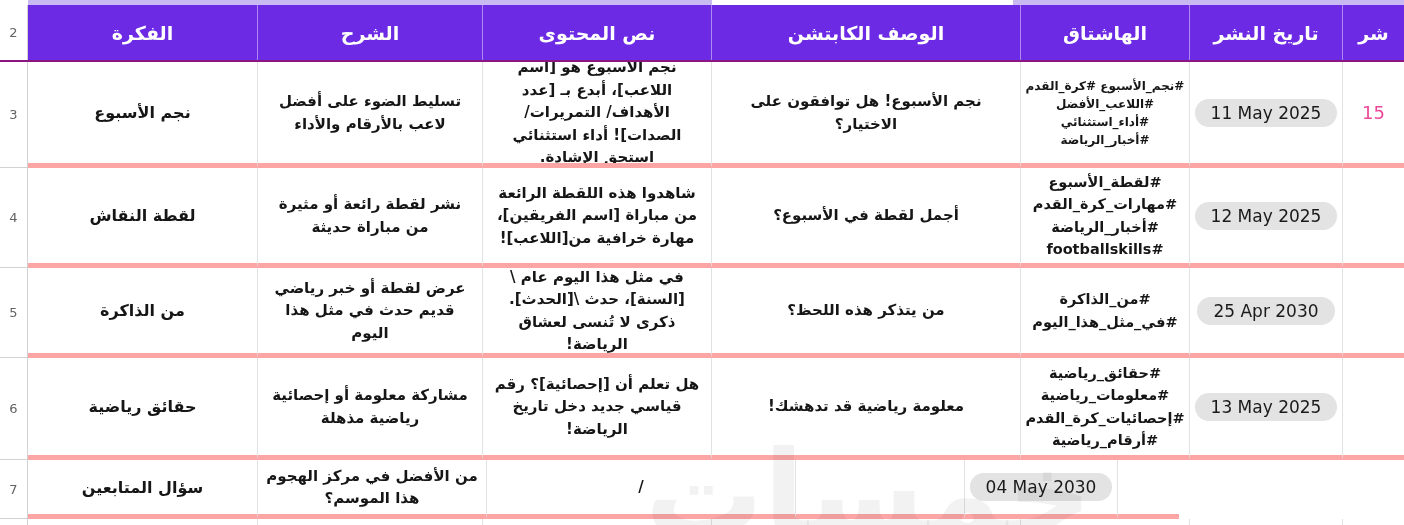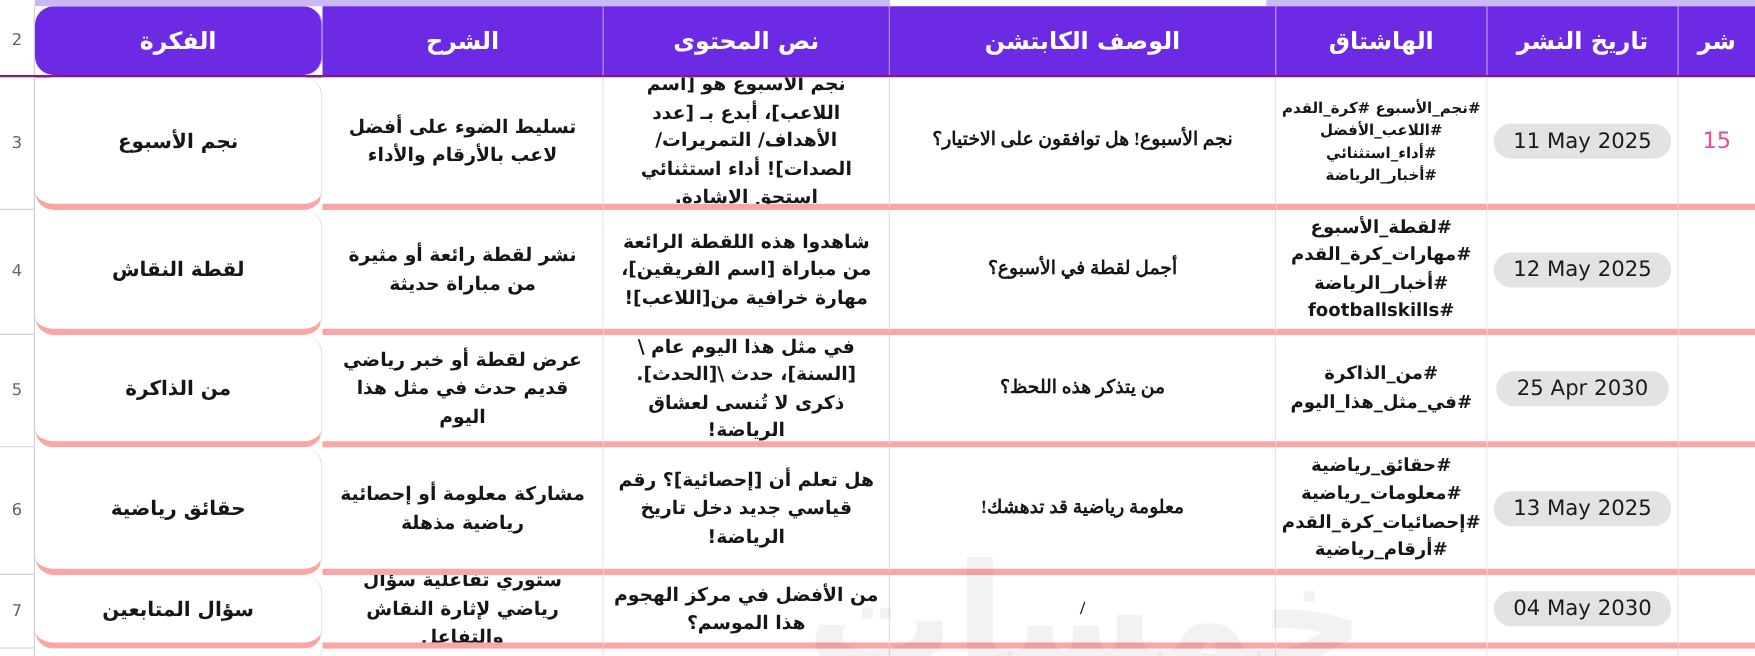--- a/index.html
+++ b/index.html
@@ -4,21 +4,21 @@
 <style>
   * { margin:0; padding:0; box-sizing:border-box; }
   html,body { background:#ffffff; }
   #app {
     position:relative; width:1404px; height:525px; overflow:hidden;
     background:#fff; font-family:"DejaVu Sans", sans-serif;
   }
   .flexrow { display:flex; width:1404px; }
   
   .w-num  { width:28px;  }
-  .w-idea { width:230px;border-radius:15px; }
+  .w-idea { width:230px; }
   .w-sharh{ width:225px; }
   .w-text { width:229px; }
   .w-cap  { width:309px; }
   .w-hash { width:169px; }
   .w-date { width:153px; }
   .w-time { width:61px;  }
 
   
   .strip { height:5px; }
   .strip > div { height:5px; }
@@ -46,21 +46,21 @@
   .cell {
     background:#fff; display:flex; align-items:center; justify-content:center;
     text-align:center; overflow:hidden; padding:3px 8px;
     border-right:1px solid #e2e2e2; border-bottom:5px solid #fca5a5;
     color:#161616; font-weight:700; direction:rtl;
   }
   .cell:last-child { border-right:none; }
   .idea  { font-size:16px; }
   .sharh { font-size:15px; line-height:1.5; }
   .ctext { font-size:15px; line-height:1.5; }
-  .cap   { font-size:15px; line-height:1.5;font-family:Liberation Serif, serif; }
+  .cap   { font-size:15px; line-height:1.5; }
   .hash  { font-size:14.5px; line-height:1.55; white-space:pre-line; padding:3px 4px; }
   .hash-sm { font-size:12px; line-height:1.5; }
   .datecell { padding:0; }
   .datepill {
     background:#e3e3e3; border-radius:999px; padding:4px 16px;
     font-size:17px; font-weight:400; color:#1a1a1a; direction:ltr; white-space:nowrap;
   }
   .timecell { color:#ec4899; font-weight:400; font-size:18px; direction:ltr; }
   .blankrow .cell { border-bottom:none; }
 
@@ -152,21 +152,20 @@
 #أرقام_رياضية</div>
     <div class="cell w-date datecell">
         <span class="datepill">13 May 2025</span>
       </div>
     <div class="cell w-time timecell"></div>
   </div>
 
   <div class="flexrow r7">
     <div class="gutter w-num">7</div>
     <div class="cell w-idea idea">سؤال المتابعين</div>
-    <div class="cell w-sharh sharh">ستوري تفاعلية سؤال رياضي لإثارة النقاش والتفاعل</div>
     <div class="cell w-text ctext">من الأفضل في مركز الهجوم هذا الموسم؟</div>
     <div class="cell w-cap cap">/</div>
     <div class="cell w-hash hash"></div>
     <div class="cell w-date datecell">
         <span class="datepill">04 May 2030</span>
       </div>
     <div class="cell w-time timecell"></div>
   </div>
 
   <div class="flexrow r8 blankrow">

